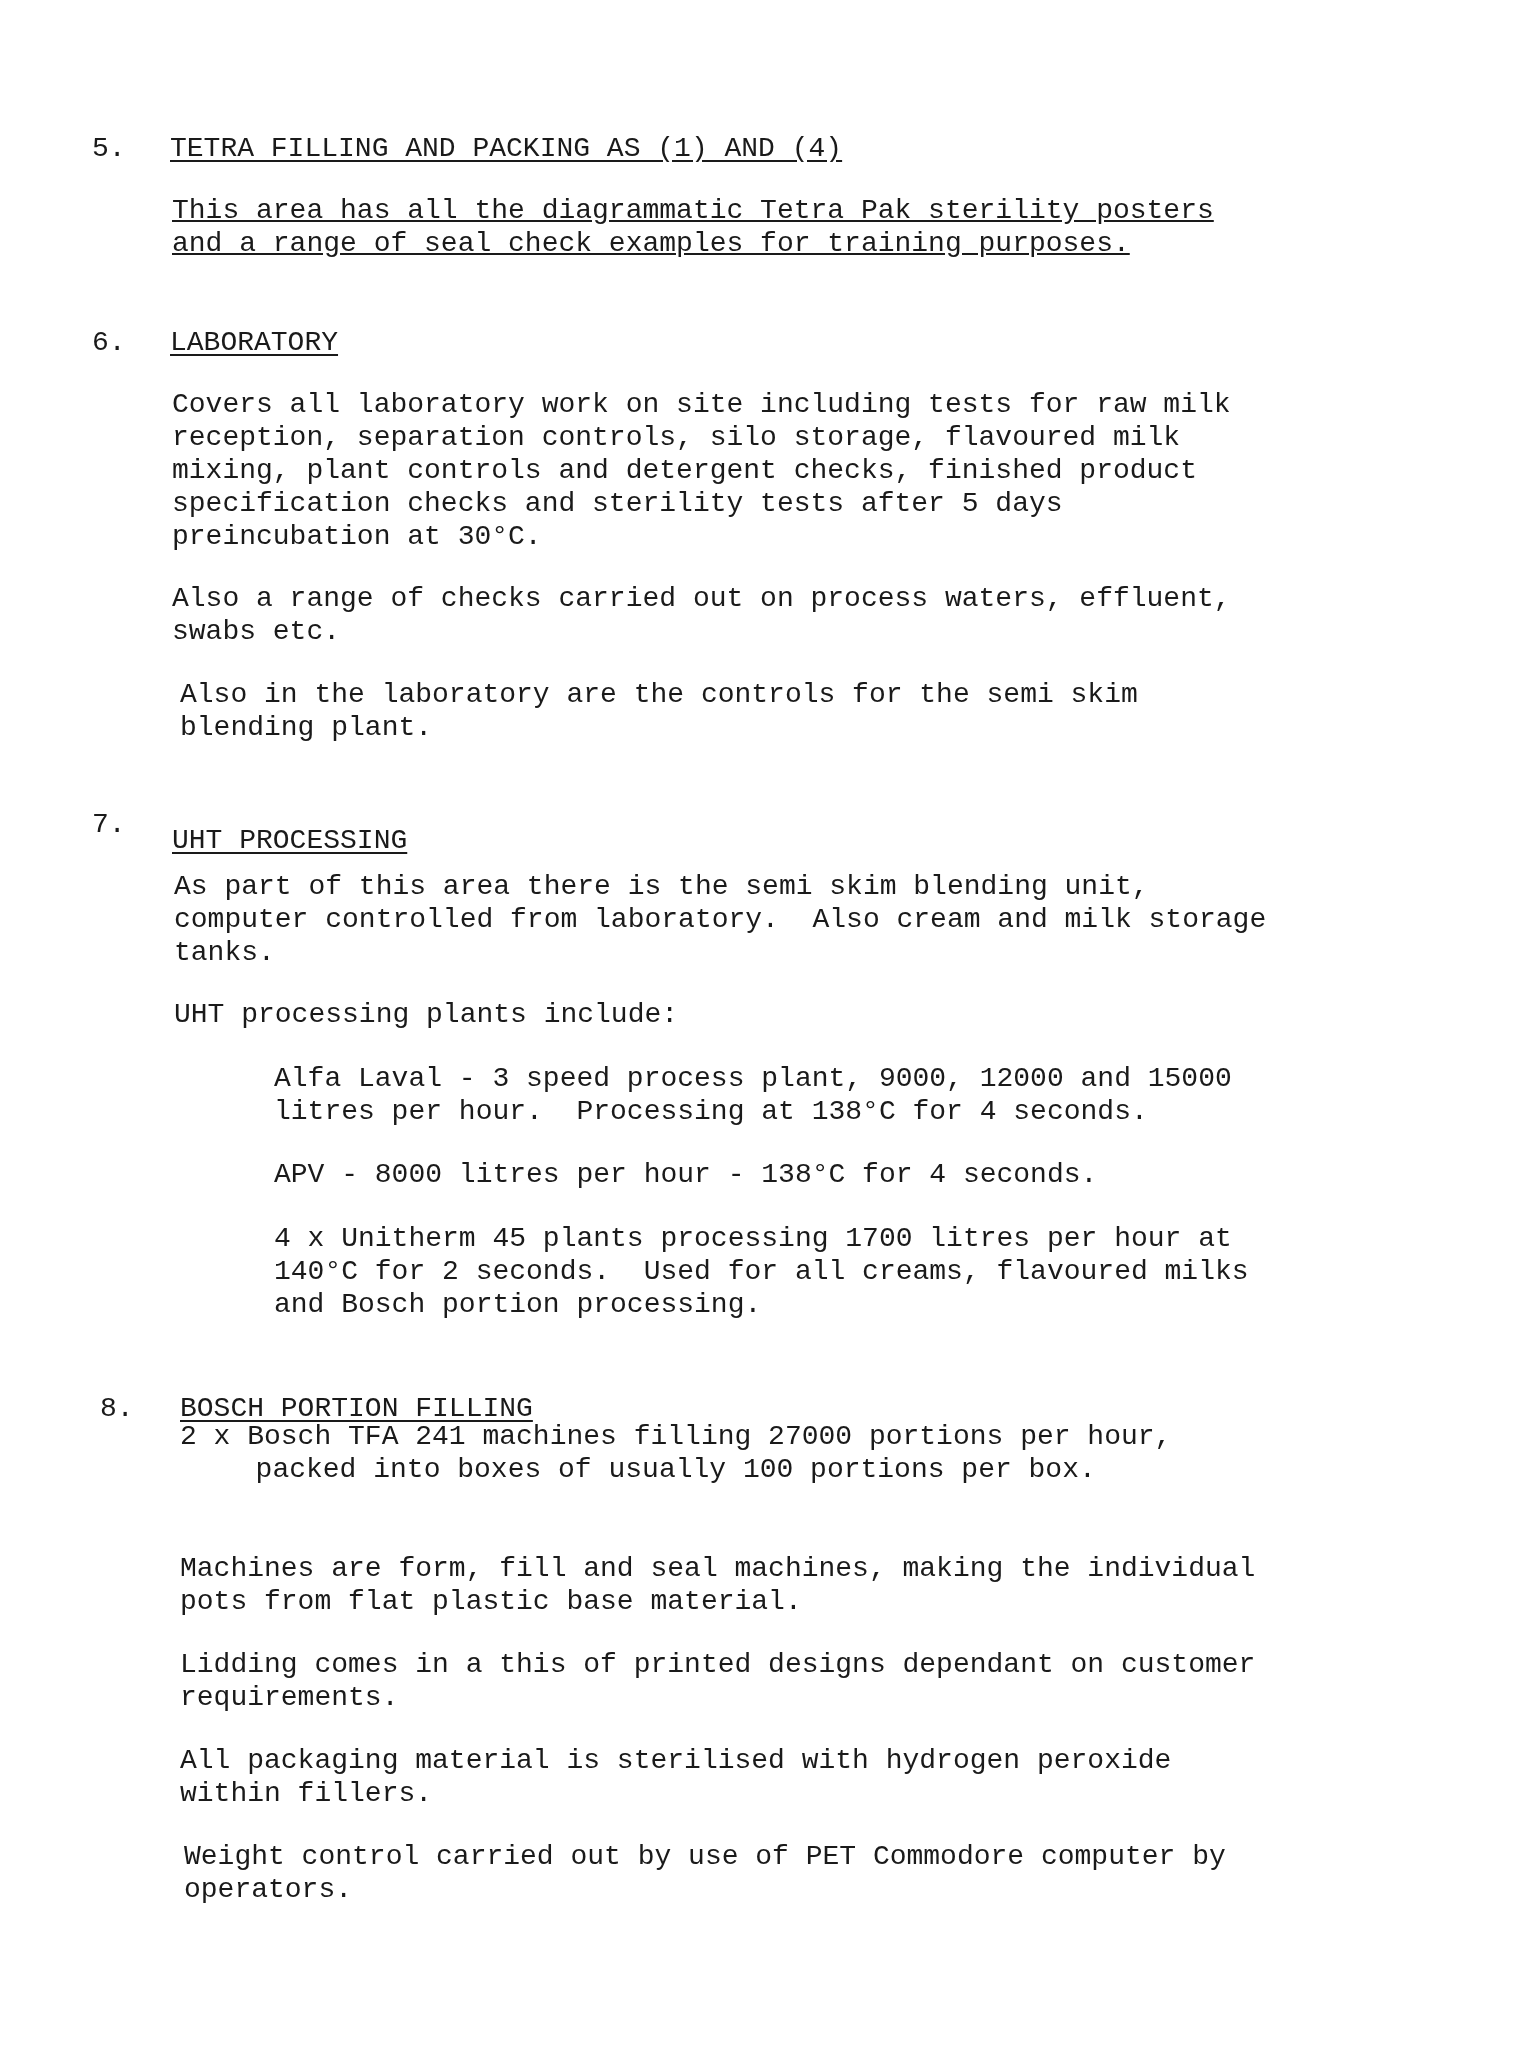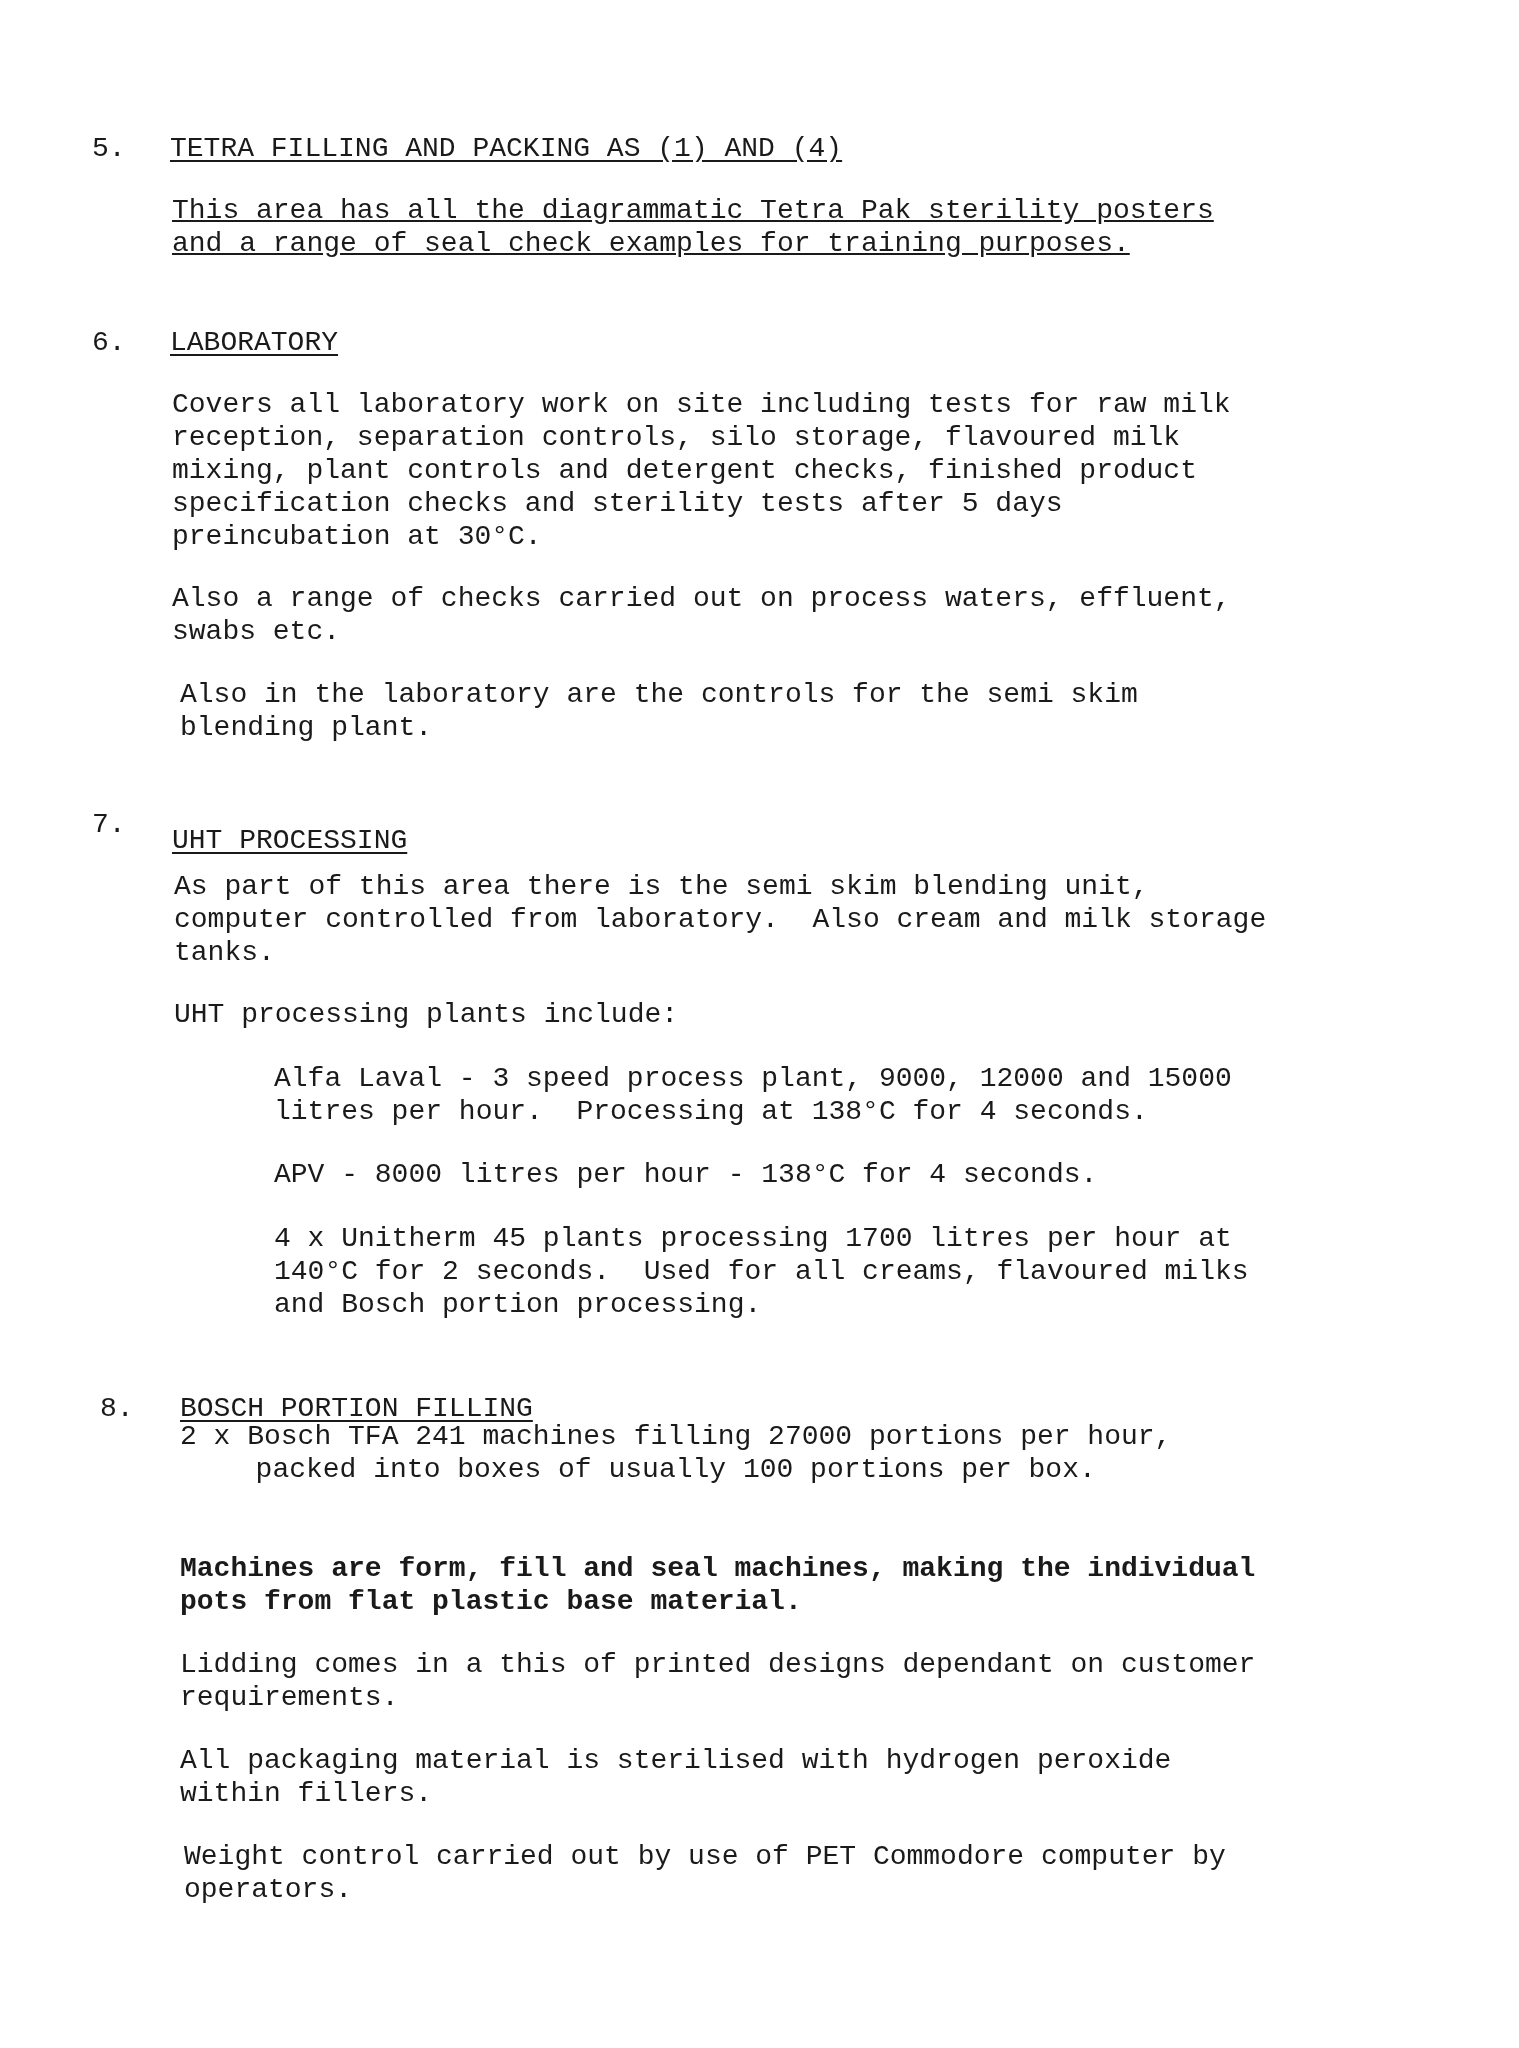--- a/index.html
+++ b/index.html
@@ -50,21 +50,21 @@
   <div class="para" style="top:1222px; left:274px;">4 x Unitherm 45 plants processing 1700 litres per hour at
 140°C for 2 seconds.  Used for all creams, flavoured milks
 and Bosch portion processing.</div>
 </div>
 
 <div class="sec" style="top:0;">
   <span class="num" style="top:1392px; left:100px;">8.</span>
   <span class="head" style="top:1392px; left:180px;">BOSCH PORTION FILLING</span>
   <div class="para" style="top:1420px; left:180px;text-align:center;">2 x Bosch TFA 241 machines filling 27000 portions per hour,
 packed into boxes of usually 100 portions per box.</div>
-  <div class="para" style="top:1552px; left:180px;font-weight:bold;">Machines are form, fill and seal machines, making the individual
+  <div class="para" style="top:1552px; left:180px;">Machines are form, fill and seal machines, making the individual
 pots from flat plastic base material.</div>
   <div class="para" style="top:1648px; left:180px;">Lidding comes in a this of printed designs dependant on customer
 requirements.</div>
   <div class="para" style="top:1744px; left:180px;">All packaging material is sterilised with hydrogen peroxide
 within fillers.</div>
   <div class="para" style="top:1840px; left:184px;font-family:Liberation Mono, monospace;">Weight control carried out by use of PET Commodore computer by
 operators.</div>
 </div>
 
 </body></html>

